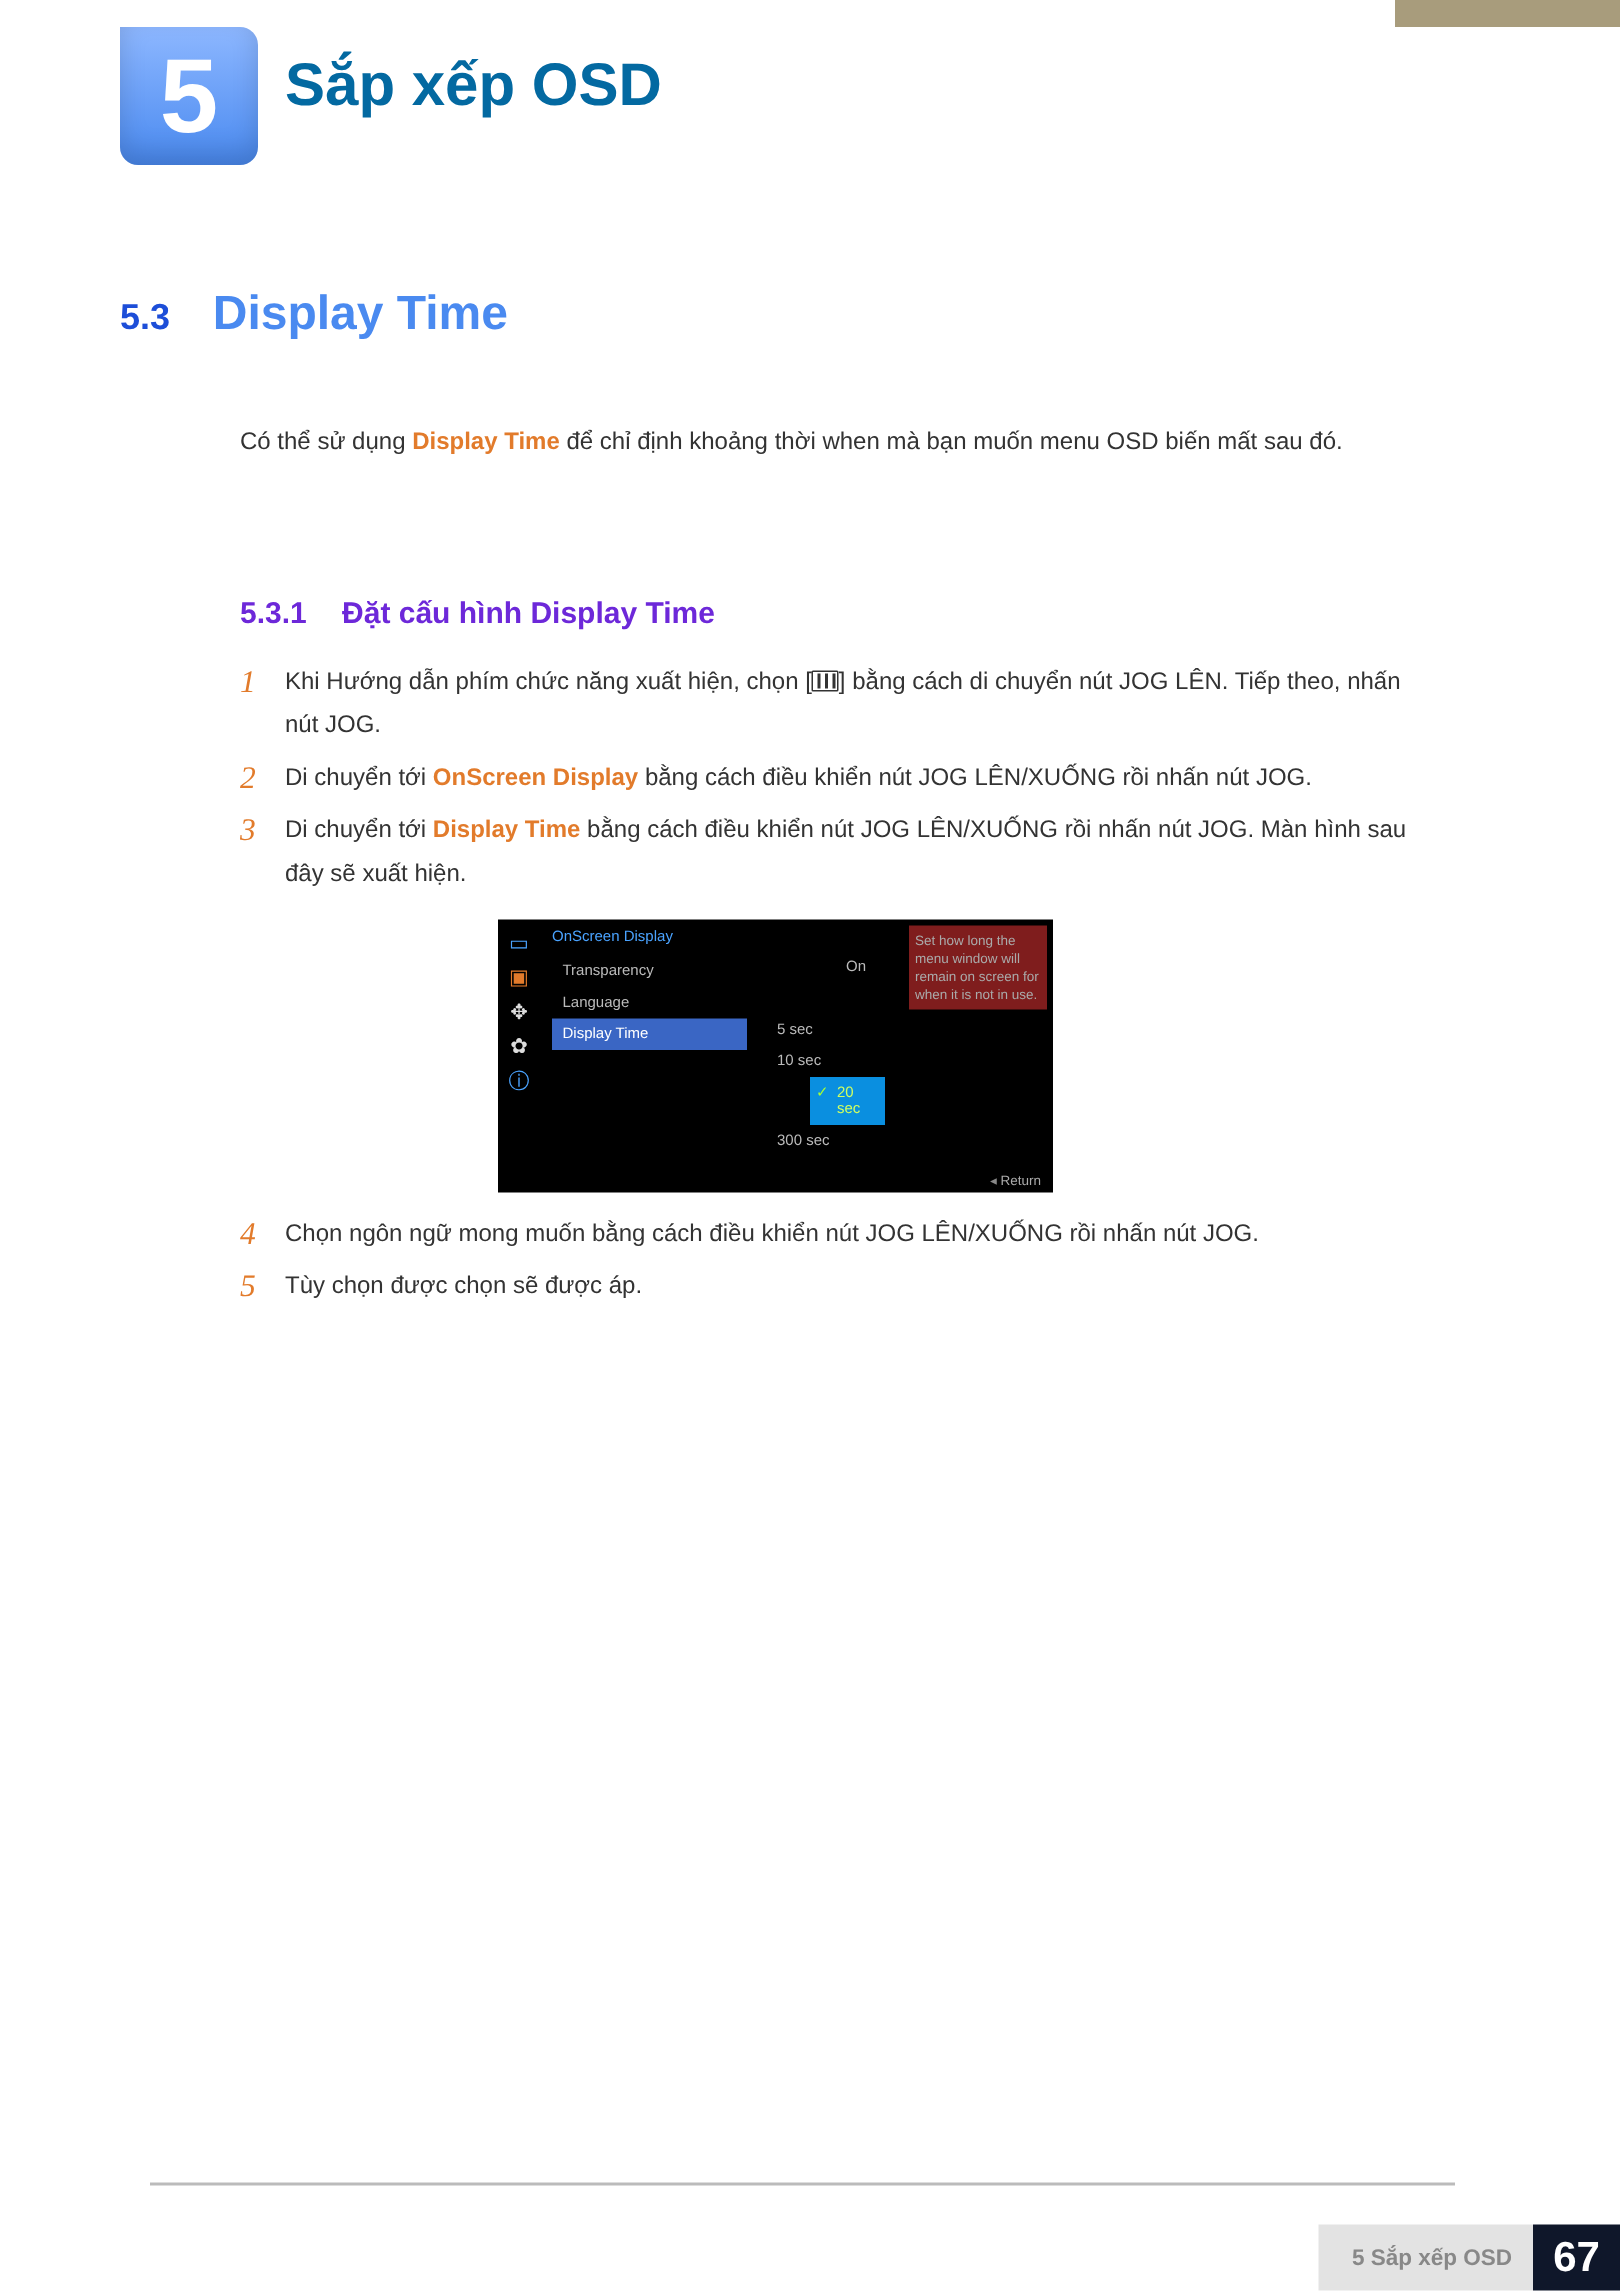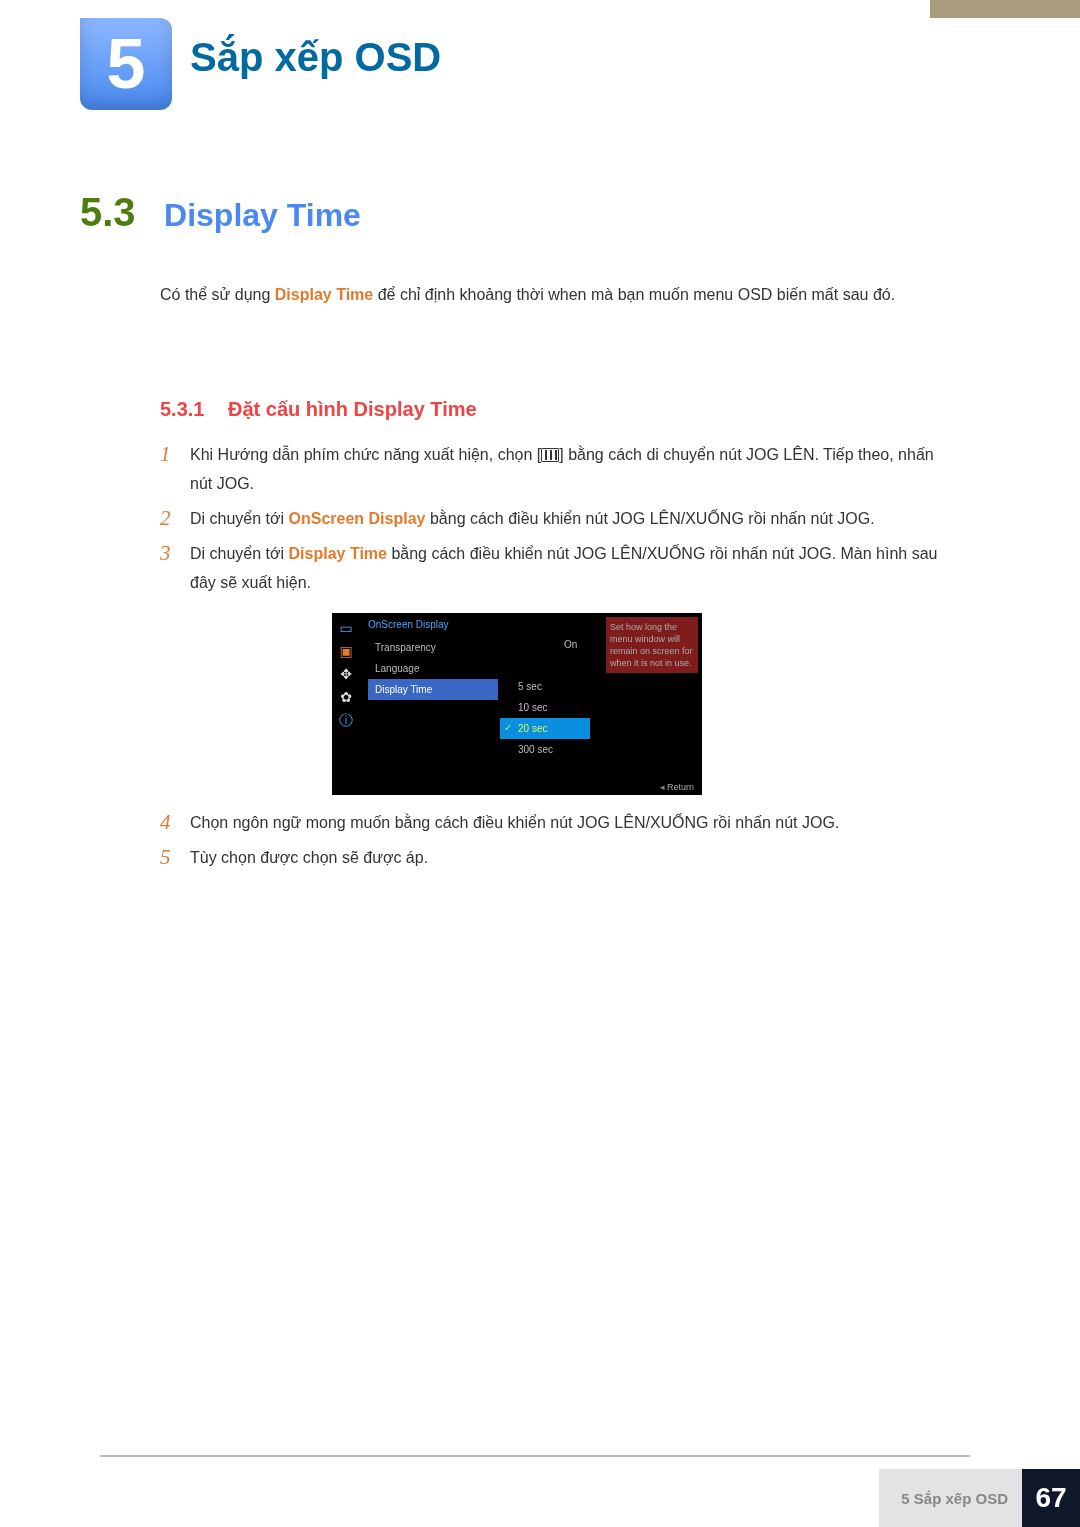--- a/index.html
+++ b/index.html
@@ -35,22 +35,22 @@
     top: 35px; left: 190px;
     color: #0369a1;
     font-size: 40px;
     font-weight: bold;
   }
   .section-row {
     position: absolute;
     top: 190px; left: 80px;
   }
   .section-num {
-    color: #4d7c0f;
-    font-size: 40px;
+    color: #1d4ed8;
+    font-size: 24px;
     font-weight: bold;
   }
   .section-title {
     color: #4a8af0;
     font-size: 32px;
     font-weight: bold;
     margin-left: 24px;
   }
   .section-body {
     position: absolute;
@@ -58,21 +58,21 @@
     width: 780px;
     font-size: 16px;
     line-height: 30px;
     color: #333;
   }
   .para2 { margin-top: 22px; }
   .inline-bold-orange { color: #e27b2b; font-weight: bold; }
   .subsection-row {
     position: absolute;
     top: 398px; left: 160px;
-    color: #ef4444;
+    color: #6d28d9;
     font-size: 20px;
     font-weight: bold;
   }
   .subsection-num { margin-right: 18px; }
   .steps {
     position: absolute;
     top: 440px; left: 160px;
     width: 780px;
     font-size: 16px;
     line-height: 29px;
@@ -156,20 +156,21 @@
     width: 90px;
   }
   .osd-opt {
     padding: 5px 6px 5px 18px;
     color: #bbb;
     position: relative;
   }
   .osd-opt.selected {
     background: #0a8fe0;
     color: #d0ff60;
+    margin-left: 40px;
   }
   .osd-opt.selected::before {
     content: "✓";
     position: absolute;
     left: 4px; top: 4px;
     color: #a8ff33;
     font-size: 10px;
   }
   .osd-help {
     position: absolute;
@@ -197,21 +198,21 @@
   }
   .footer-line {
     position: absolute;
     left: 100px; bottom: 70px;
     width: 870px;
     border-top: 2px solid #bbb;
   }
   .footer-right {
     position: absolute;
     right: 0; bottom: 0;
-    height: 58px;
+    height: 44px;
     display: flex;
     align-items: stretch;
   }
   .footer-row {
     background: #e3e3e3;
     color: #888; font-size: 15px;
     font-weight: bold;
     display: flex; align-items: center;
     padding: 0 14px 0 22px;
   }

